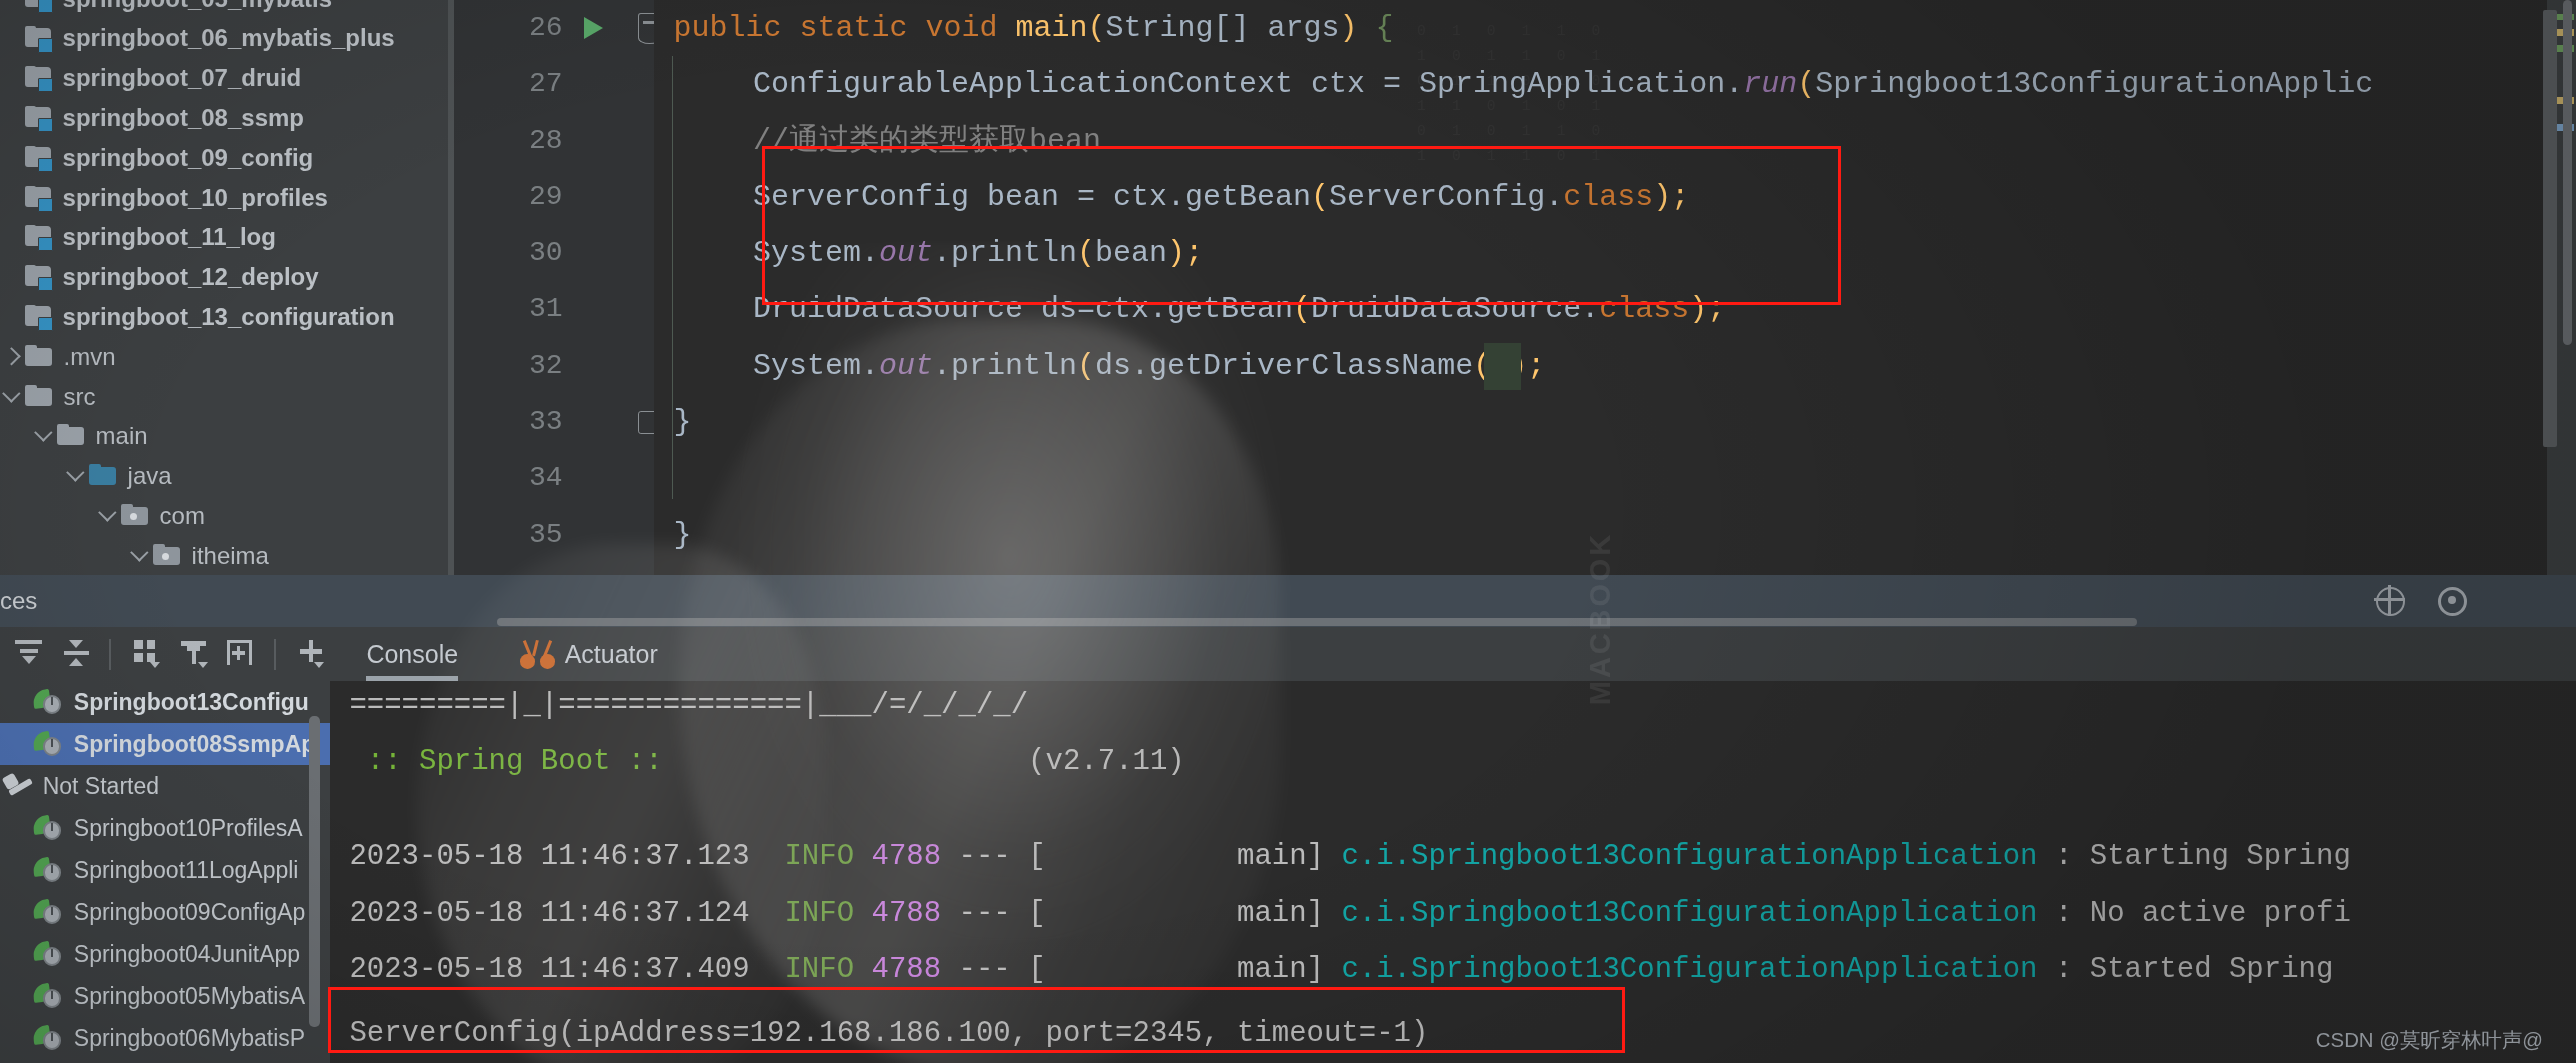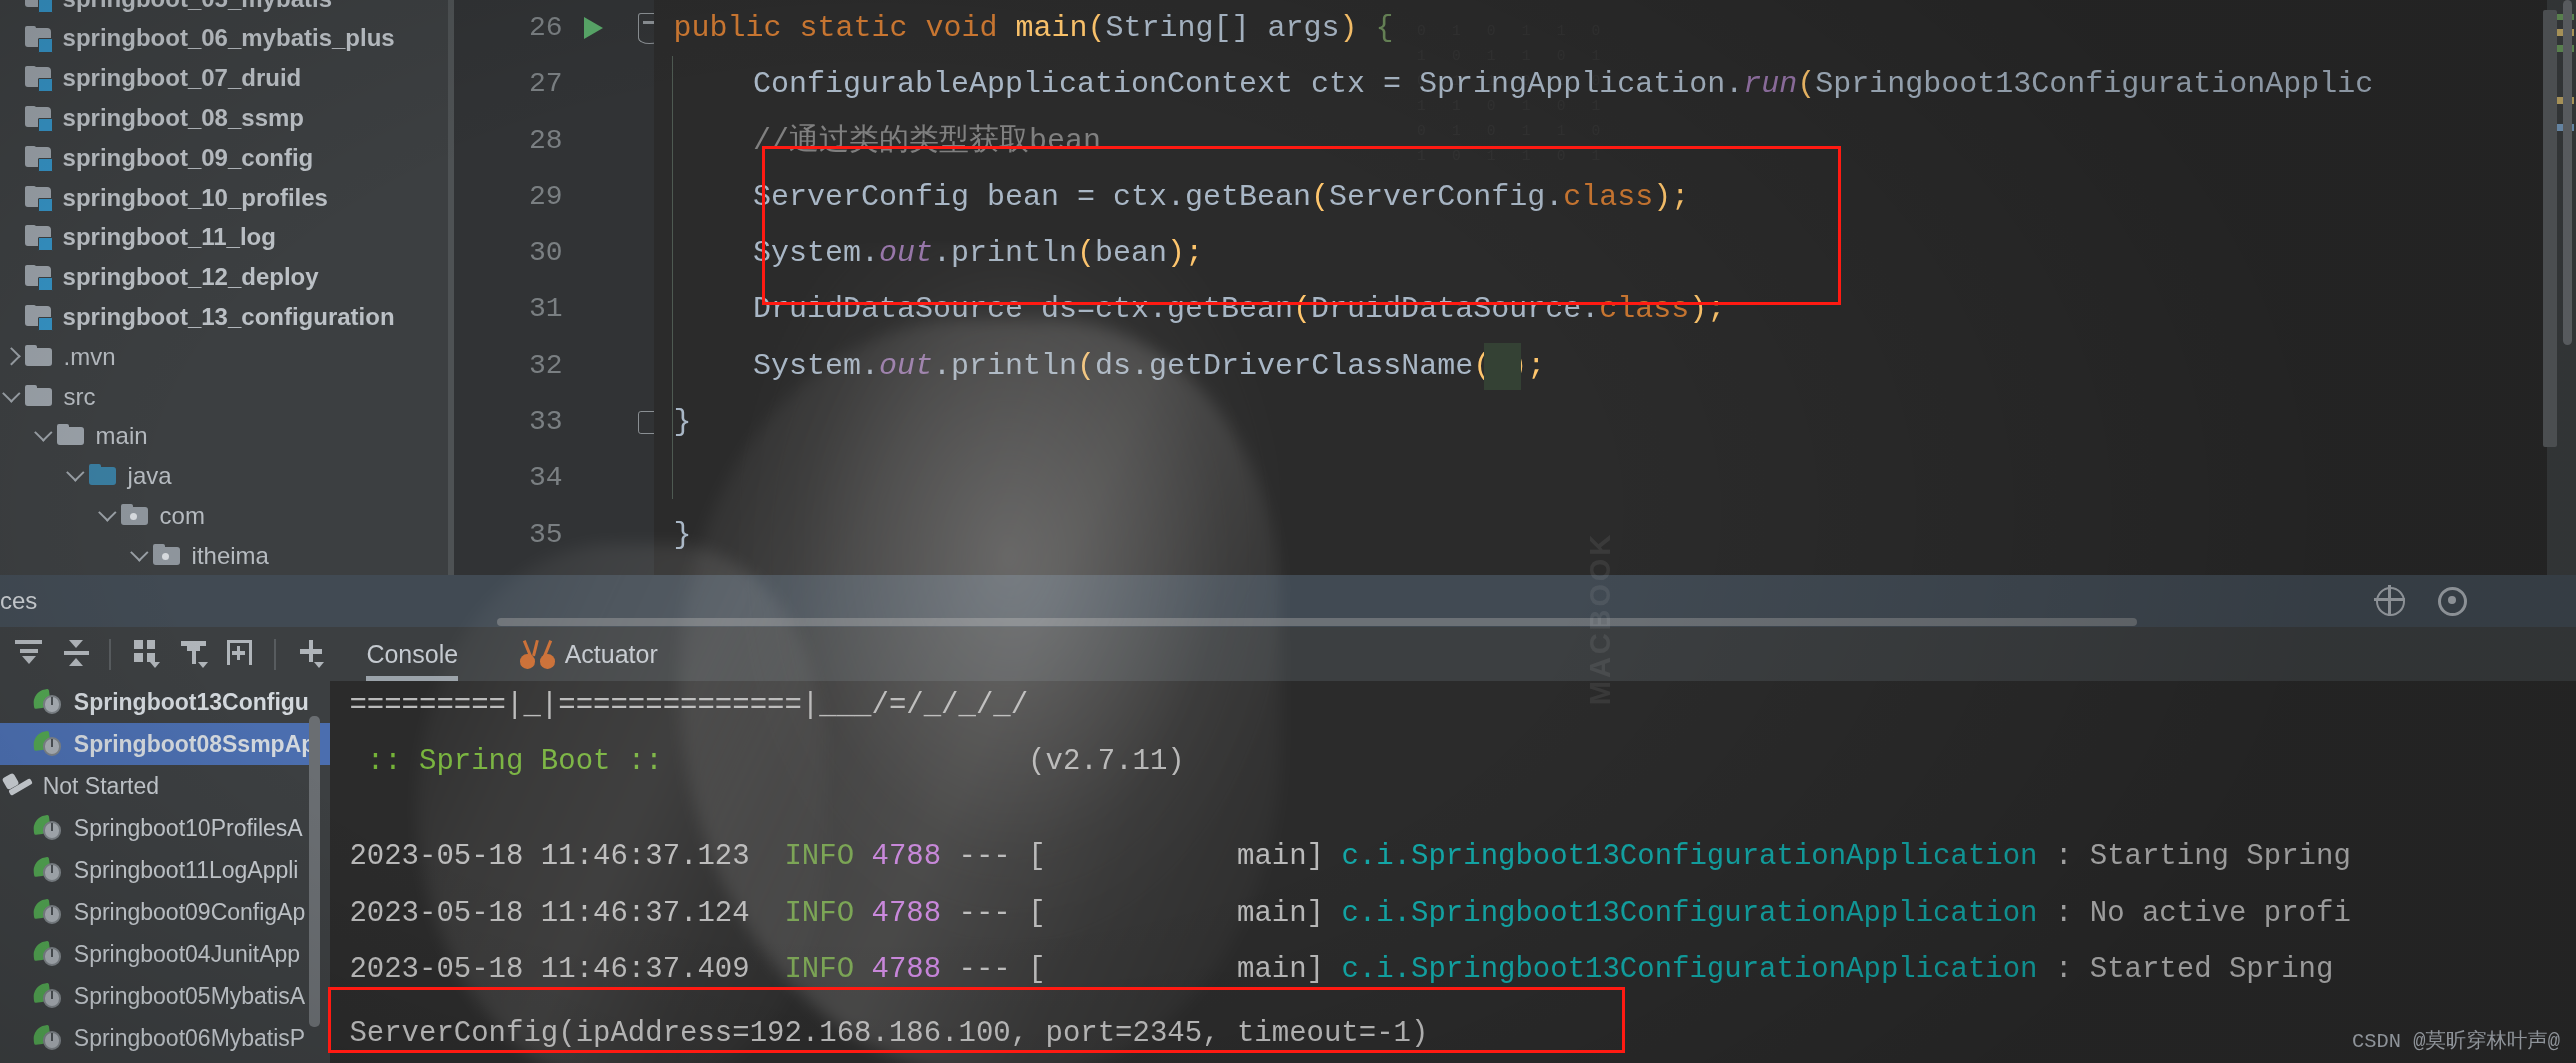--- a/index.html
+++ b/index.html
@@ -565,24 +565,24 @@
   }
   .c-green  { color: #6a9c3d; }
   .c-cyan   { color: #13a8a8; }
   .c-purple { color: #c678dd; }
   .c-grey   { color: #bbbbbb; }
   .c-lgreen { color: #75b338; }
 
   
   #credit {
     position: absolute;
-    right: 16px; bottom: 9.7px;
+    right: 33px; bottom: 9.7px;
     font-size: 20.4px;
     color: #8e9399;
-    font-family: Liberation Mono, monospace;
+    font-family: Liberation Sans, sans-serif;
     z-index: 80;
   }
 </style>
 </head>
 <body>
 
 <div id="root">
 
   <div id="project-tree">
     <div id="tree-rows">

